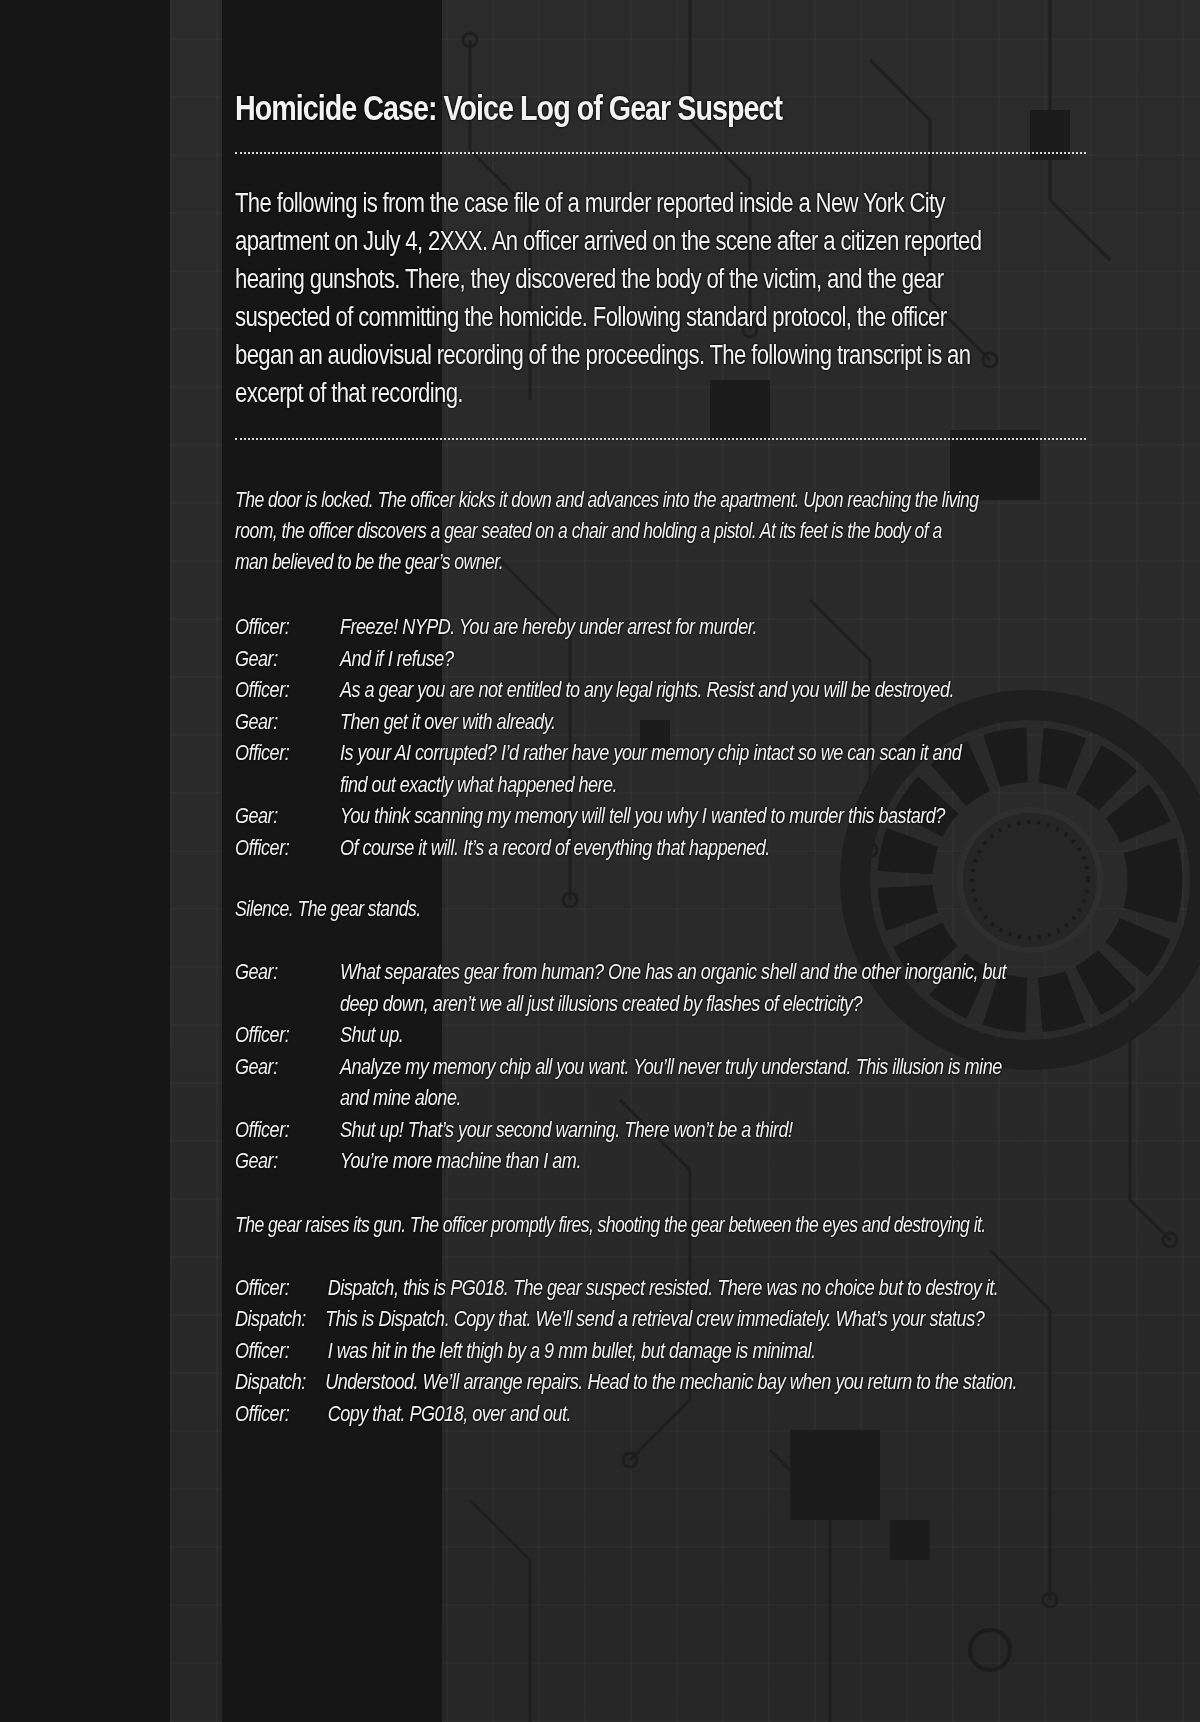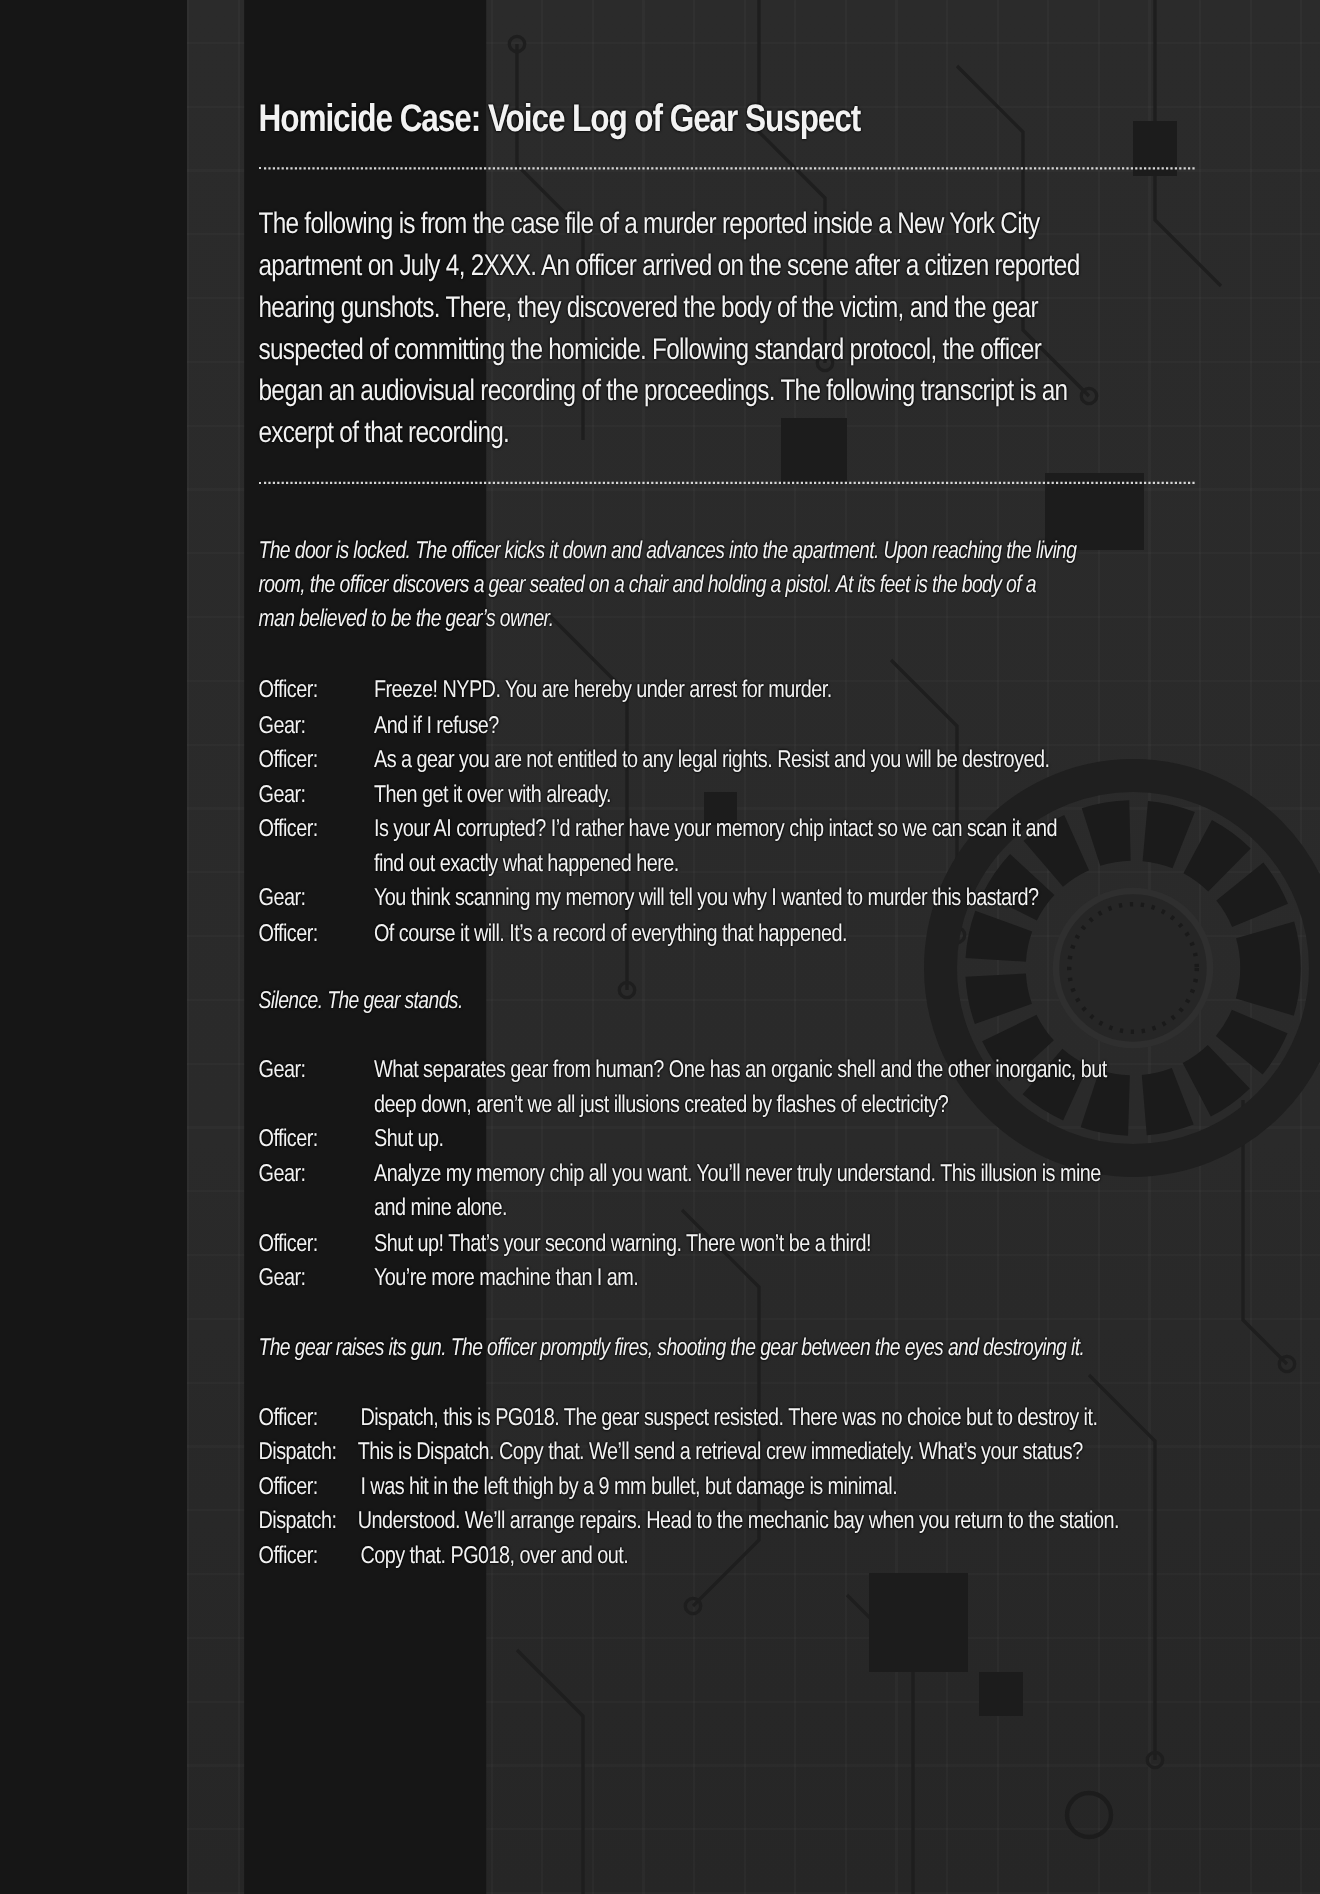--- a/index.html
+++ b/index.html
@@ -37,21 +37,21 @@
   .div1 { margin-top: 18px; }
   .intro {
     margin-top: 30px; font-size: 27px; line-height: 38px; letter-spacing: -0.8px;
     width: 1030px; transform: scaleX(0.82); transform-origin: left; white-space: nowrap;
   }
   .div2 { margin-top: 26px; }
   .stage {
     font-style: italic; font-size: 22px; line-height: 31px; letter-spacing: -0.7px;
     width: 1080px; transform: scaleX(0.80); transform-origin: left; white-space: nowrap;
   }
-  .dialogue { margin-top: 30px; }
+  .dialogue { margin-top: 30px; font-style: italic; }
   .line {
     display: flex; font-size: 22px; line-height: 31.5px; letter-spacing: -0.6px;
     transform: scaleX(0.82); transform-origin: left; width: 1080px;
   }
   .speaker { width: 128px; flex: none; white-space: nowrap; }
   .speech { flex: none; width: 940px; white-space: pre-line; }
   .dlg2 .speaker { width: 113px; }
   .line.dispatch .speech { margin-left: -3px; }
 </style>
 </head>

